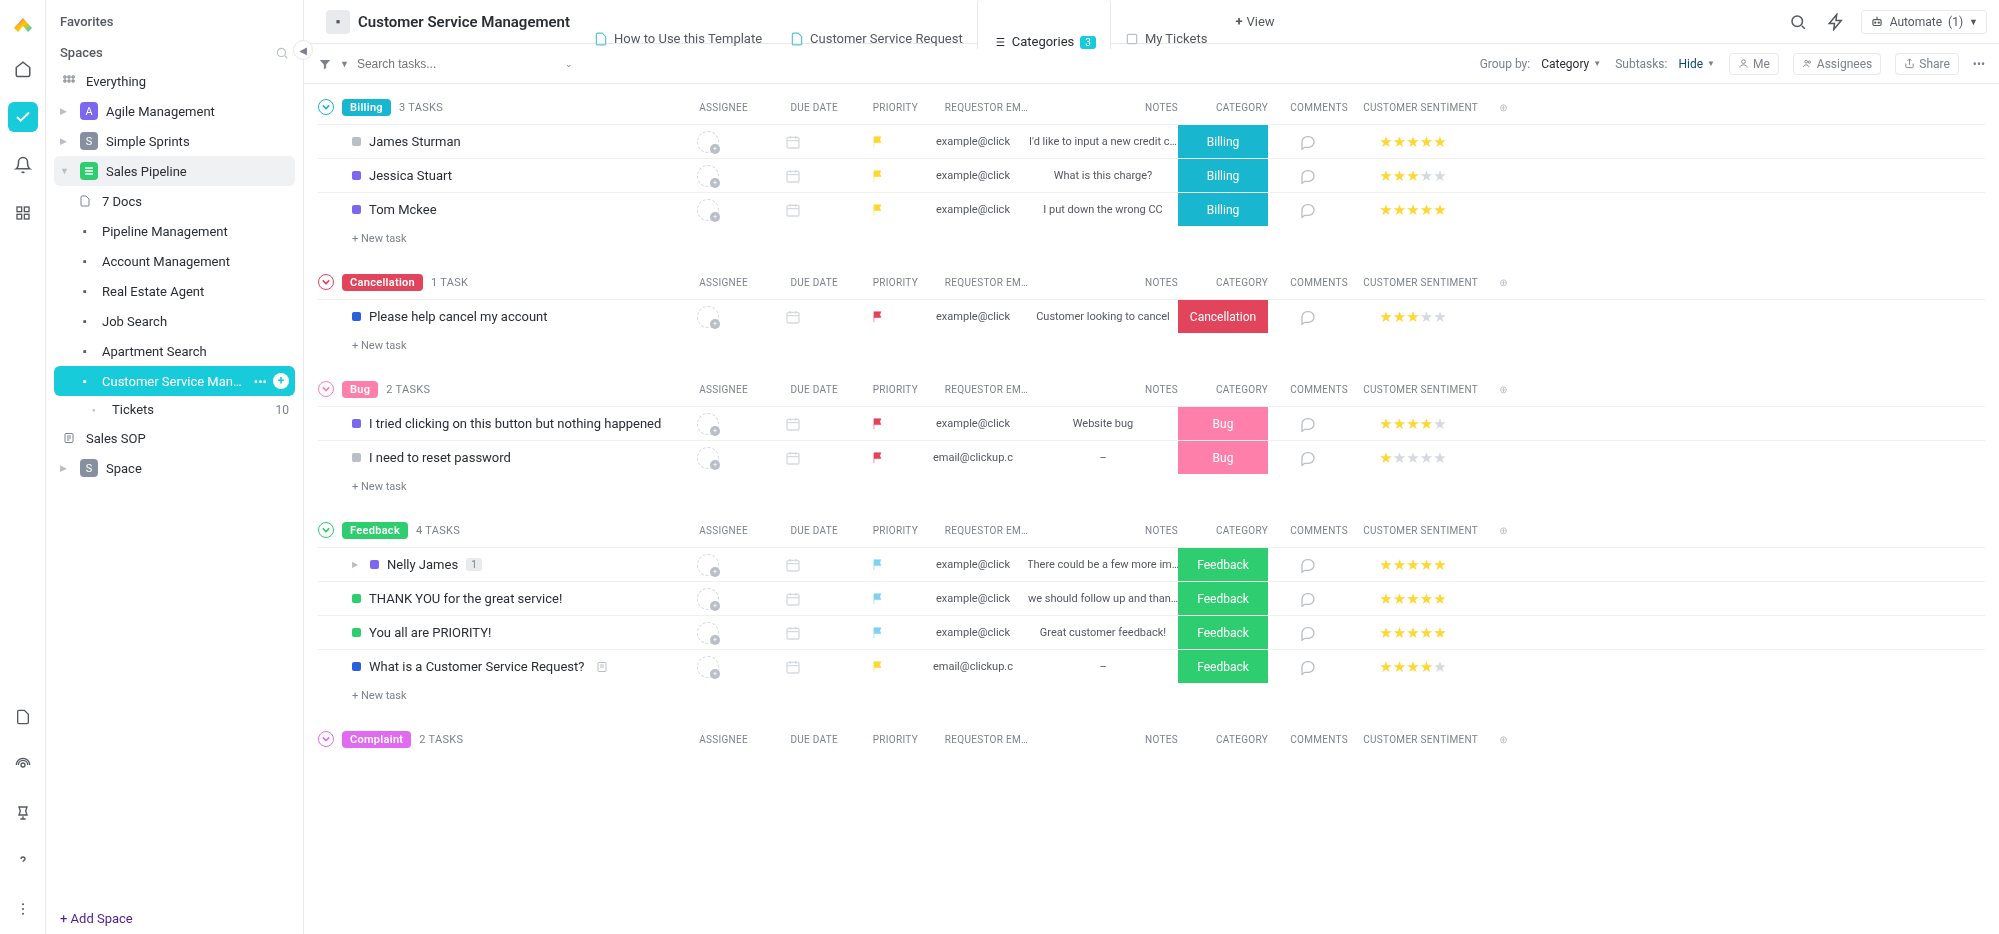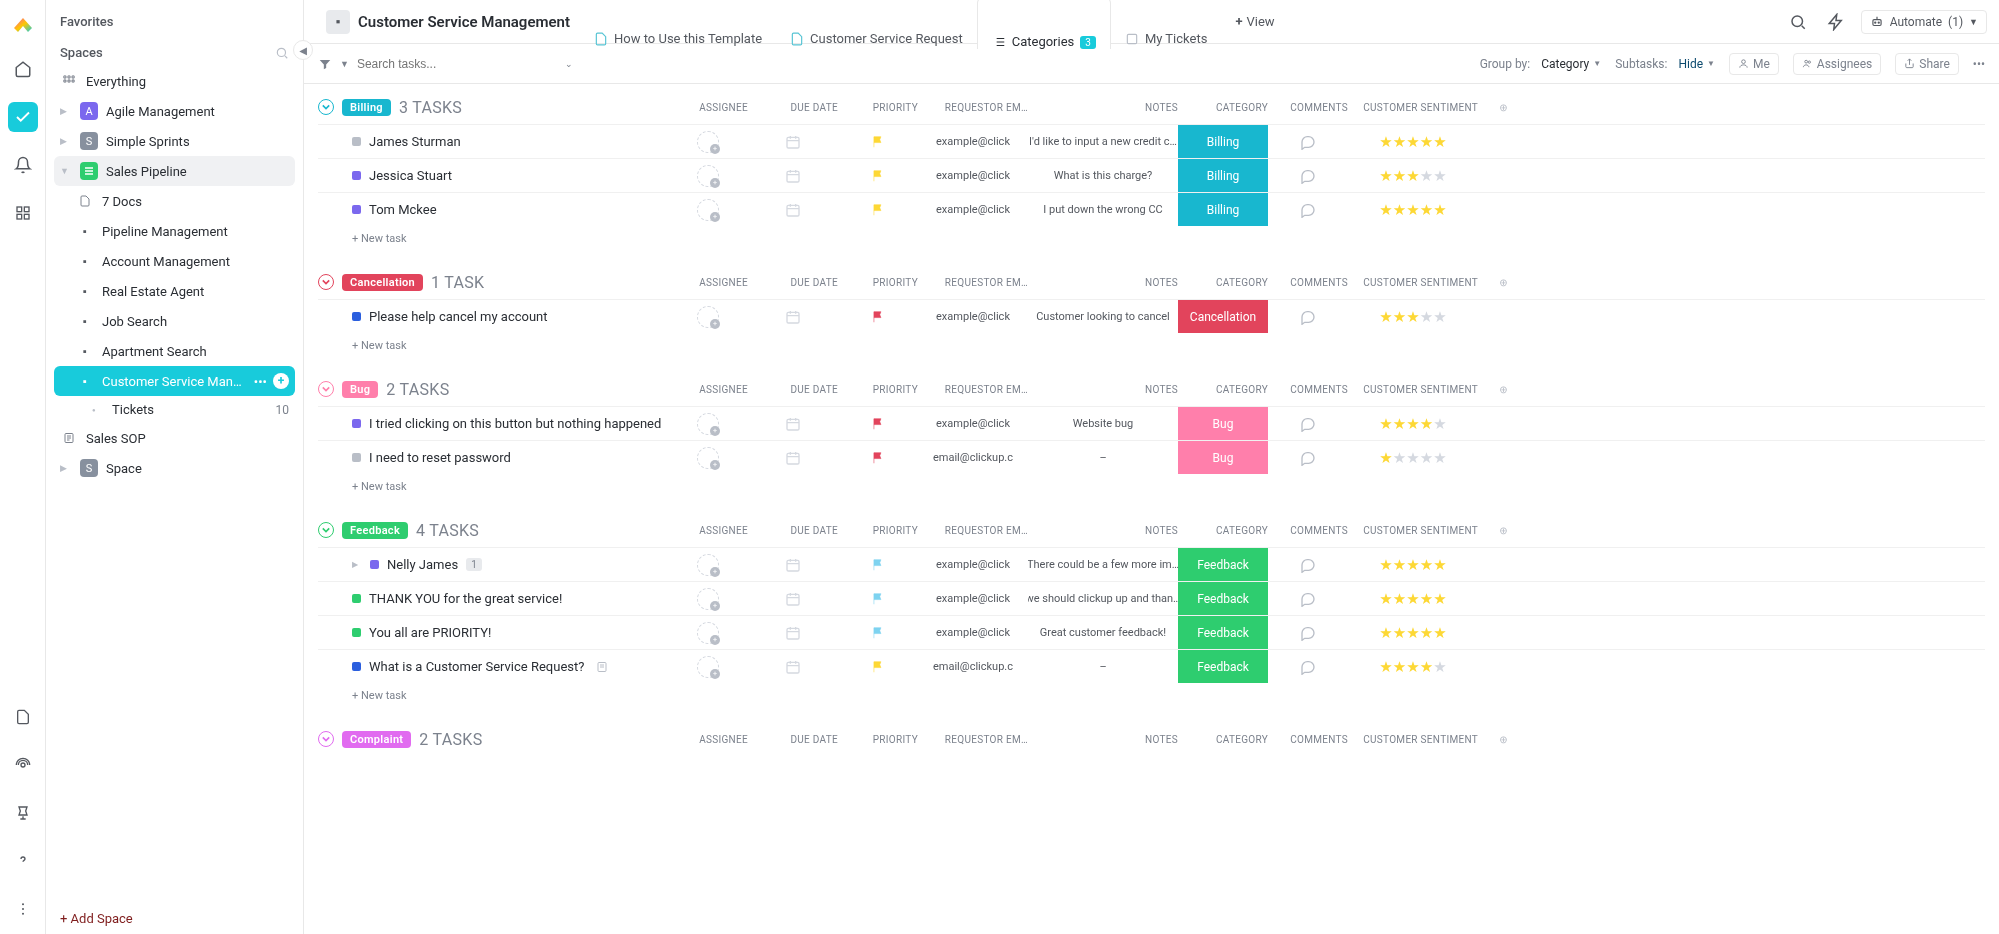--- a/index.html
+++ b/index.html
@@ -26,21 +26,21 @@
 .indent1 { padding-left: 22px; }
 .indent2 { padding-left: 38px; }
 .caret { width:12px; color:#b9bec7; font-size:9px; }
 .sq { background:#7b68ee; color:#fff; }
 .sq-gray { background:#87909e; color:#fff; }
 .folder-i { color:#54585f; }
 .badge-count { margin-left:auto; color:#7c828d; font-size:12px; }
 .item-actions { margin-left:auto; display:flex; gap:6px; align-items:center; }
 .dots { color:#fff; }
 .plus-c { width:16px; height:16px; border-radius:50%; background:#fff; color:#18cbdb; display:flex; align-items:center; justify-content:center; font-size:12px; font-weight:bold; }
-.add-space { color:#7f1d1d; padding:8px 14px; cursor:pointer; }
+.add-space { color:#4c1d95; padding:8px 14px; cursor:pointer; }
 
 
 .main { flex:1; display:flex; flex-direction:column; overflow:hidden; }
 .topbar { display:flex; align-items:center; border-bottom:1px solid #e8e8e8; padding: 0 12px; height: 44px; gap: 0; }
 .crumb { display:flex; align-items:center; gap:8px; padding: 0 10px; }
 .crumb-icon { width:24px; height:24px; background:#e8eaed; border-radius:4px; display:flex; align-items:center; justify-content:center; color:#54585f; }
 .crumb-title { font-weight:600; font-size:15px; }
 .view-tab { display:flex; align-items:flex-end; gap:6px; padding: 0 14px; height:52px; cursor:pointer; color:#54585f; border-bottom:2px solid transparent; font-size:13px; }
 .view-tab.active { color:#2a2e34; border:1px solid #e8e8e8; border-bottom:none; border-radius:6px 6px 0 0; position:relative; top:1px; background:#fff; }
 .view-pill { background:#18cbdb; color:#fff; font-size:10px; padding:1px 5px; border-radius:3px; }
@@ -57,21 +57,21 @@
 .tb-btn { display:flex; align-items:center; gap:4px; cursor:pointer; }
 .tb-box { border:1px solid #e8e8e8; border-radius:4px; padding:3px 8px; }
 
 
 .content { flex:1; overflow-y:auto; padding: 6px 14px 40px; }
 .group { margin-bottom: 14px; }
 .group-header { display:flex; align-items:center; height:34px; font-size:10px; color:#7c828d; letter-spacing:.3px; }
 .gh-left { display:flex; align-items:center; gap:8px; width: 350px; }
 .gh-toggle { width:16px; height:16px; border:1.5px solid; border-radius:50%; display:flex; align-items:center; justify-content:center; cursor:pointer; }
 .gh-label { color:#fff; padding:2px 8px; border-radius:4px; font-size:11px; font-weight:600; }
-.gh-count { color:#7c828d; font-size:16px; text-transform:uppercase; }
+.gh-count { color:#7c828d; font-size:11px; text-transform:uppercase; }
 .col { text-align:right; font-size:10px; text-transform:uppercase; color:#7c828d; }
 .col-assignee { width:80px; }
 .col-due { width:90px; }
 .col-priority { width:80px; }
 .col-email { width:110px; }
 .col-notes { width:150px; }
 .col-category { width:90px; }
 .col-comments { width:80px; }
 .col-sentiment { width:130px; }
 .col-add { width:30px; color:#b9bec7; cursor:pointer; }
@@ -747,21 +747,21 @@
                 <rect x="3" y="5" width="18" height="16" rx="2"></rect>
                 <path d="M3 10h18M8 3v4M16 3v4"></path>
               </svg>
             </div>
             <div class="cell cell-priority">
               <svg width="14" height="14" viewBox="0 0 24 24" fill="#7ed3f0" stroke="#7ed3f0" stroke-width="1">
                 <path d="M5 3v18M5 3h12l-2 5 2 5H5"></path>
               </svg>
             </div>
             <div class="cell cell-email">example@click</div>
-            <div class="cell cell-notes">we should clickup up and than…</div>
+            <div class="cell cell-notes">we should follow up and than…</div>
             <div class="cell cell-category" style="background:#2ecd6f">Feedback</div>
             <div class="cell cell-comments">
               <svg width="16" height="16" viewBox="0 0 24 24" fill="none" stroke="currentColor" stroke-width="2">
                 <path d="M21 12a8 8 0 01-8 8H7l-4 3V12a8 8 0 018-8h2a8 8 0 018 8z"></path>
               </svg>
             </div>
             <div class="cell cell-sentiment">
               <span class="star">★</span>
               <span class="star">★</span>
               <span class="star">★</span>

